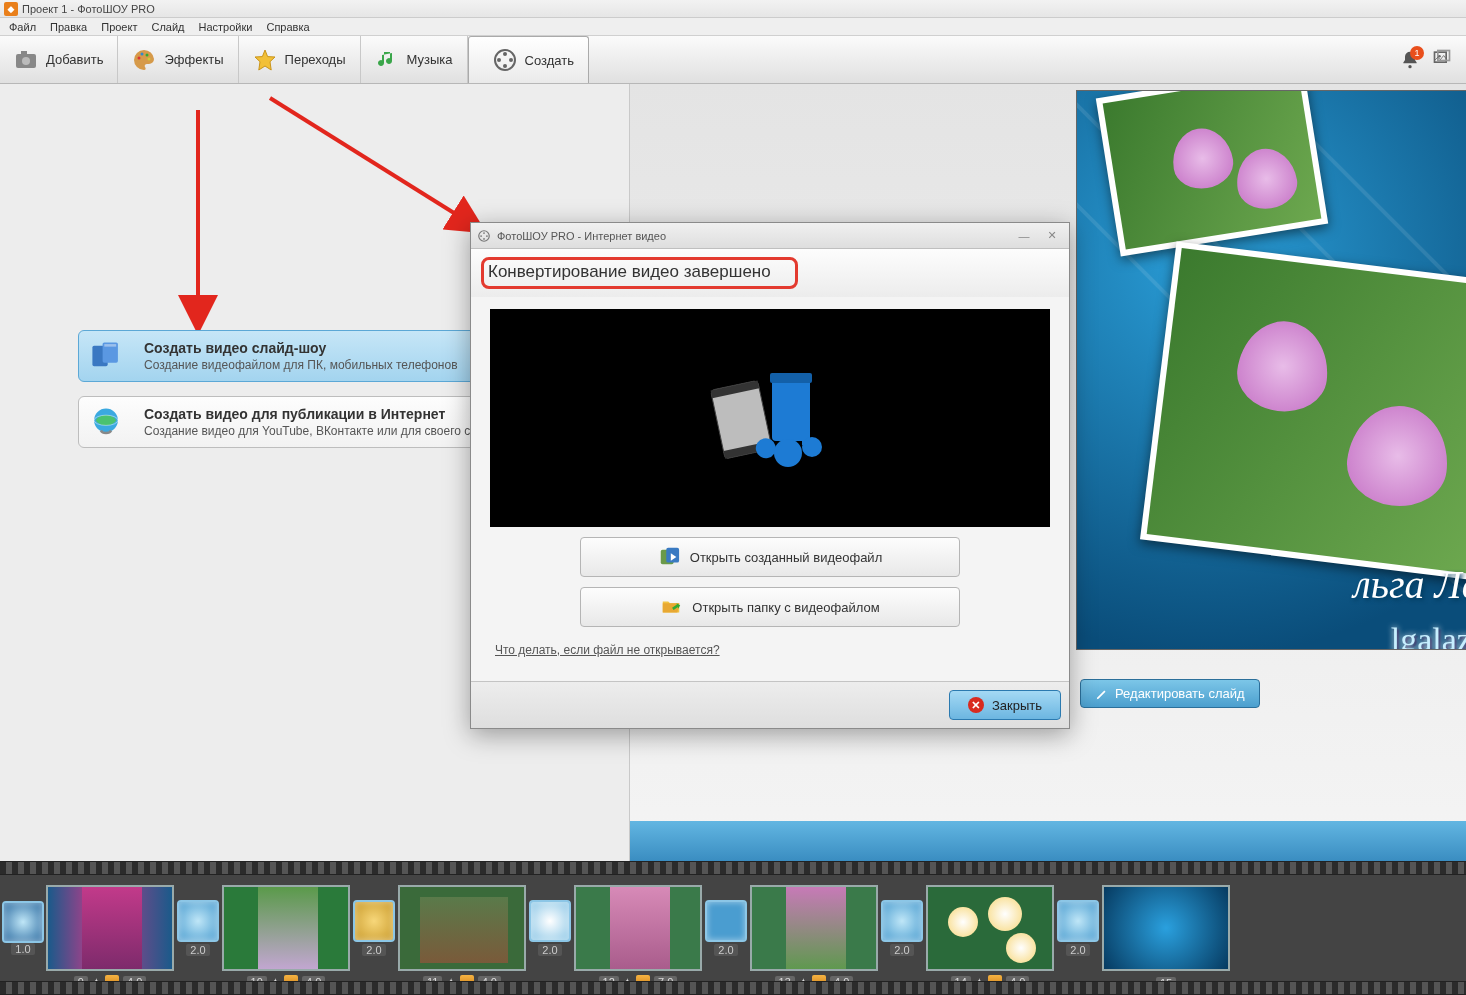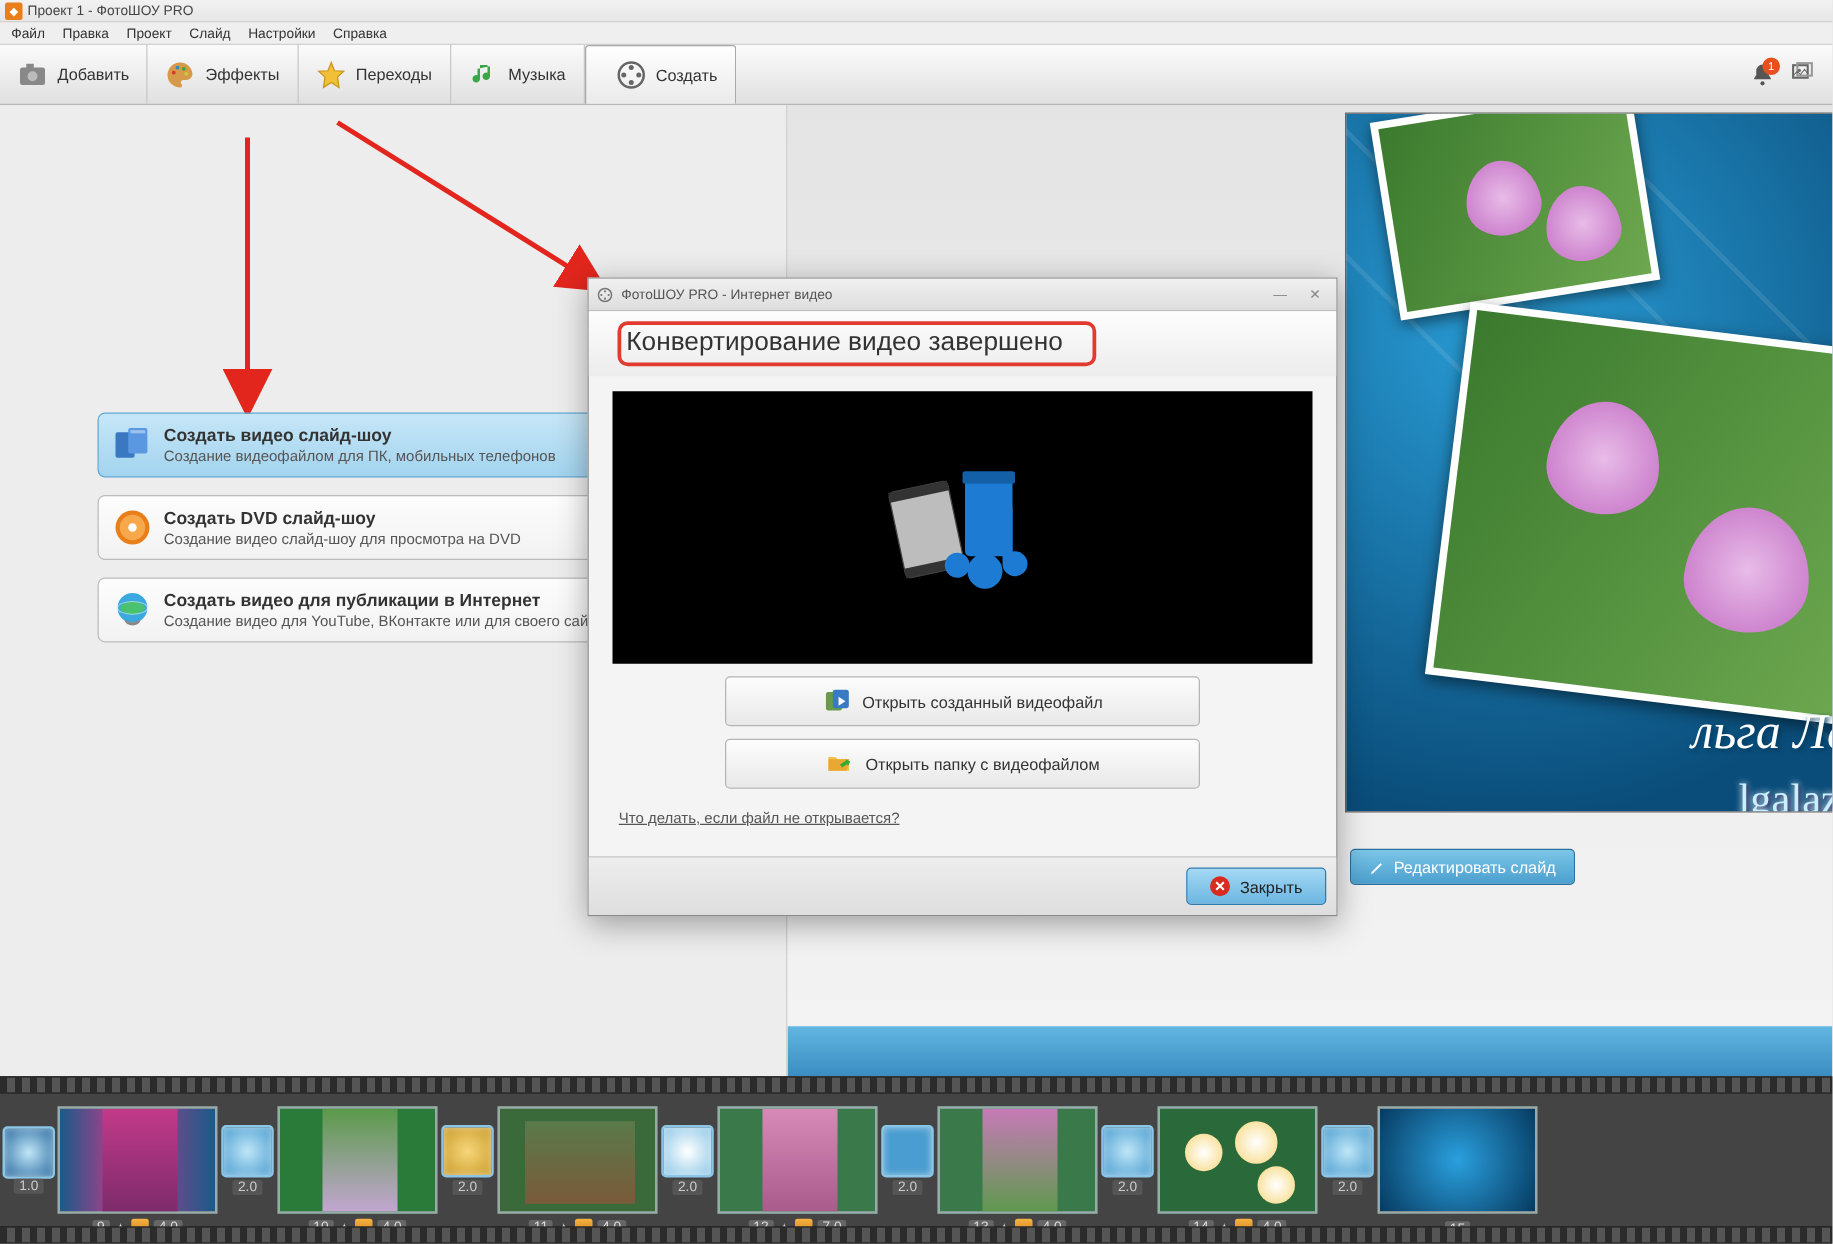--- a/index.html
+++ b/index.html
@@ -25,21 +25,21 @@
 .bell { position: relative; width: 20px; height: 20px; }
 .bell svg { width:20px; height:20px; }
 .badge { position:absolute; top:-4px; right:-4px; background:#e94f1c; color:#fff; border-radius:50%; width:14px; height:14px; font-size:9px; display:flex; align-items:center; justify-content:center; }
 
 
 .main { position: absolute; top: 84px; left:0; right:0; bottom: 134px; display:flex; }
 .left-pane { width: 630px; background: #ededed; border-right: 1px solid #c9c9c9; position: relative; }
 .right-pane { flex:1; background: linear-gradient(#e4e4e4,#f4f4f4); position:relative; display:flex; align-items:flex-start; justify-content:flex-end; padding:6px 0 0 0; overflow:hidden;}
 
 .export-list { position: absolute; top: 246px; left: 78px; width: 540px; }
-.export-item { display:flex; align-items:center; gap:8px; background: linear-gradient(#fdfdfd,#f2f2f2); border:1px solid #bdbdbd; border-radius:6px; padding: 8px 10px; margin-bottom: 14px; cursor:pointer; }
+.export-item { display:flex; align-items:center; gap:21px; background: linear-gradient(#fdfdfd,#f2f2f2); border:1px solid #bdbdbd; border-radius:6px; padding: 8px 10px; margin-bottom: 14px; cursor:pointer; }
 .export-item.selected { background: linear-gradient(#c6e6f7,#a3d4ef); border-color:#5ca8d6; }
 .export-ico { width:34px; height:34px; display:flex; align-items:center; justify-content:center; }
 .export-text .t { font-size:14px; font-weight:bold; color:#333; }
 .export-text .s { font-size:12px; color:#555; margin-top:2px; }
 
 
 .arrow { position:absolute; pointer-events:none; }
 .arrow svg { overflow: visible; }
 
 
@@ -54,21 +54,21 @@
 .edit-slide-btn { position:absolute; bottom:2px; left:4px; background:linear-gradient(#7cc6e8,#4b9fce); border:1px solid #2b6f9a; color:#fff; padding:6px 14px; border-radius:4px; font-size:13px; display:flex; align-items:center; gap:6px; cursor:pointer;}
 
 
 .blue-bar { position:absolute; bottom:0; left:0; right:0; height:40px; background: linear-gradient(#62b6e2,#3a8dc1); }
 
 
 .dialog { position:absolute; left:470px; top:222px; width:600px; background:#f4f4f4; border:1px solid #8a8a8a; box-shadow: 0 6px 24px rgba(0,0,0,0.35); z-index:10; }
 .dlg-title { background:linear-gradient(#f0f0f0,#dedede); height:26px; display:flex; align-items:center; padding:0 6px; border-bottom:1px solid #bfbfbf; font-size:11px; color:#555; gap:6px;}
 .dlg-title .spacer { flex:1; }
 .dlg-title .winbtn { width:22px; height:16px; display:flex; align-items:center; justify-content:center; color:#888; cursor:pointer; font-size:11px;}
-.dlg-heading { padding: 8px 23px; font-size:21px; color:#333; background:linear-gradient(#fdfdfd,#ececec); }
+.dlg-heading { padding: 8px 10px; font-size:17px; color:#333; background:linear-gradient(#fdfdfd,#ececec); }
 .dlg-heading-box { border:3px solid #e33a2f; border-radius:8px; display:inline-block; padding:2px 24px 4px 4px; }
 .dlg-body { padding: 12px 18px 10px; }
 .vid-preview { width:560px; height:218px; background:#000; margin:0 auto; display:flex; align-items:center; justify-content:center; }
 .dlg-btn { display:flex; align-items:center; justify-content:center; gap:10px; width:380px; margin:10px auto 0; background:linear-gradient(#fdfdfd,#e8e8e8); border:1px solid #b5b5b5; border-radius:4px; padding:8px 0; cursor:pointer; font-size:13px; color:#333;}
 .dlg-links { margin-top:16px; padding: 0 6px 8px; }
 .dlg-links a { display:block; font-size:12px; color:#555; text-decoration:underline; margin-bottom:6px; cursor:pointer;}
 .dlg-footer { background:linear-gradient(#ededed,#dedede); border-top:1px solid #c4c4c4; padding:8px; display:flex; justify-content:flex-end;}
 .close-btn { background:linear-gradient(#a4d9f4,#6cb6e1); border:1px solid #2b7ab0; border-radius:4px; padding:6px 18px; display:flex; align-items:center; gap:8px; color:#222; font-size:13px; cursor:pointer;}
 .close-btn .x-ico { width:16px;height:16px; background:#d92b1f; border-radius:50%; color:#fff; display:flex; align-items:center; justify-content:center; font-size:11px; font-weight:bold;}
 
@@ -206,33 +206,20 @@
         <div class="export-ico">
             <svg viewBox="0 0 40 40" width="34" height="34">
               <rect x="4" y="8" width="18" height="24" fill="#3a78c2" rx="2"></rect>
               <rect x="16" y="4" width="18" height="24" fill="#5a98e2" rx="2"></rect>
               <rect x="18" y="6" width="14" height="3" fill="#fff" opacity=".4"></rect>
             </svg>
           </div>
         <div class="export-text">
           <div class="t">Создать видео слайд-шоу</div>
           <div class="s">Создание видеофайлом для ПК, мобильных телефонов</div>
-        </div>
-      </div>
-      <div class="export-item">
-        <div class="export-ico">
-            <svg viewBox="0 0 40 40" width="34" height="34">
-              <circle cx="20" cy="20" r="16" fill="#e97f1a"></circle>
-              <circle cx="20" cy="20" r="12" fill="#f7a84a"></circle>
-              <circle cx="20" cy="20" r="4" fill="#fff"></circle>
-            </svg>
-          </div>
-        <div class="export-text">
-          <div class="t">Создать DVD слайд-шоу</div>
-          <div class="s">Создание видео слайд-шоу для просмотра на DVD</div>
         </div>
       </div>
       <div class="export-item">
         <div class="export-ico">
             <svg viewBox="0 0 40 40" width="34" height="34">
               <circle cx="20" cy="18" r="14" fill="#3ba9e0"></circle>
               <path d="M8 18c4-8 20-8 24 0-4 8-20 8-24 0z" fill="#4ac270"></path>
               <ellipse cx="20" cy="18" rx="14" ry="6" fill="none" stroke="#fff" opacity=".5"></ellipse>
               <path d="M14 30c2 4 10 4 12 0" stroke="#888" stroke-width="3" fill="none"></path>
             </svg>

